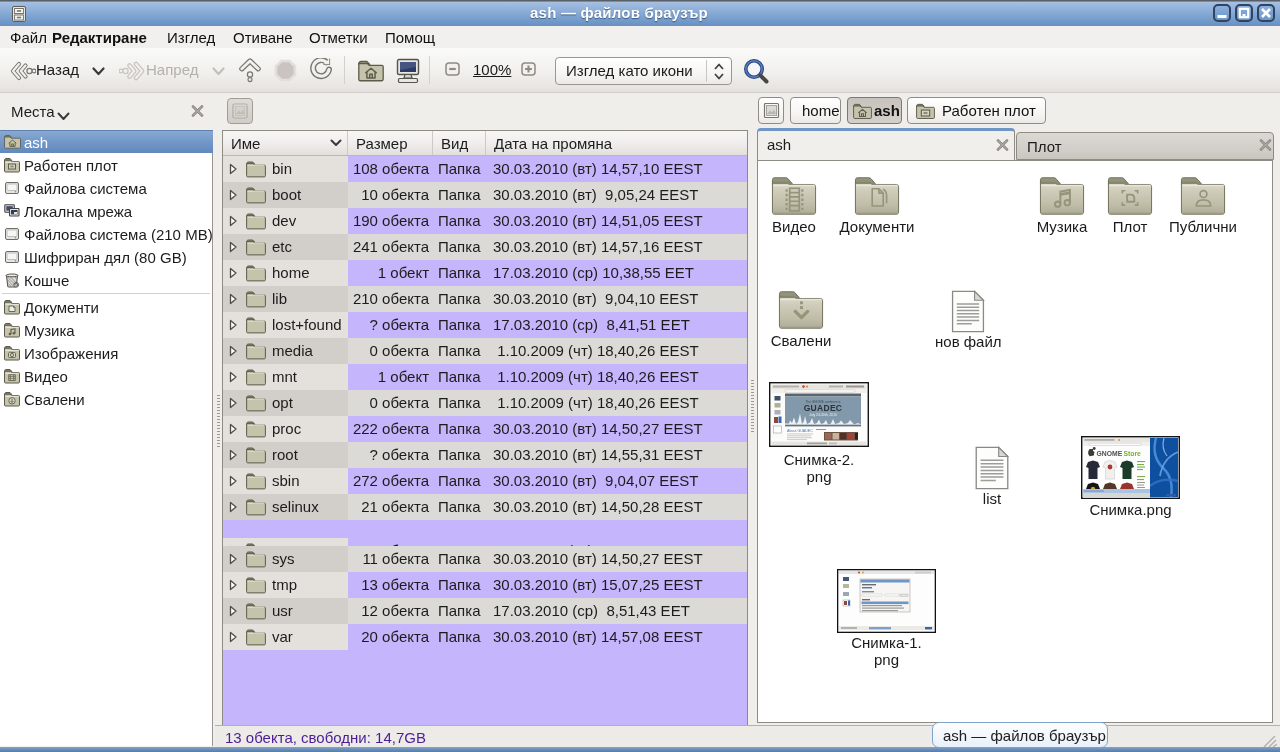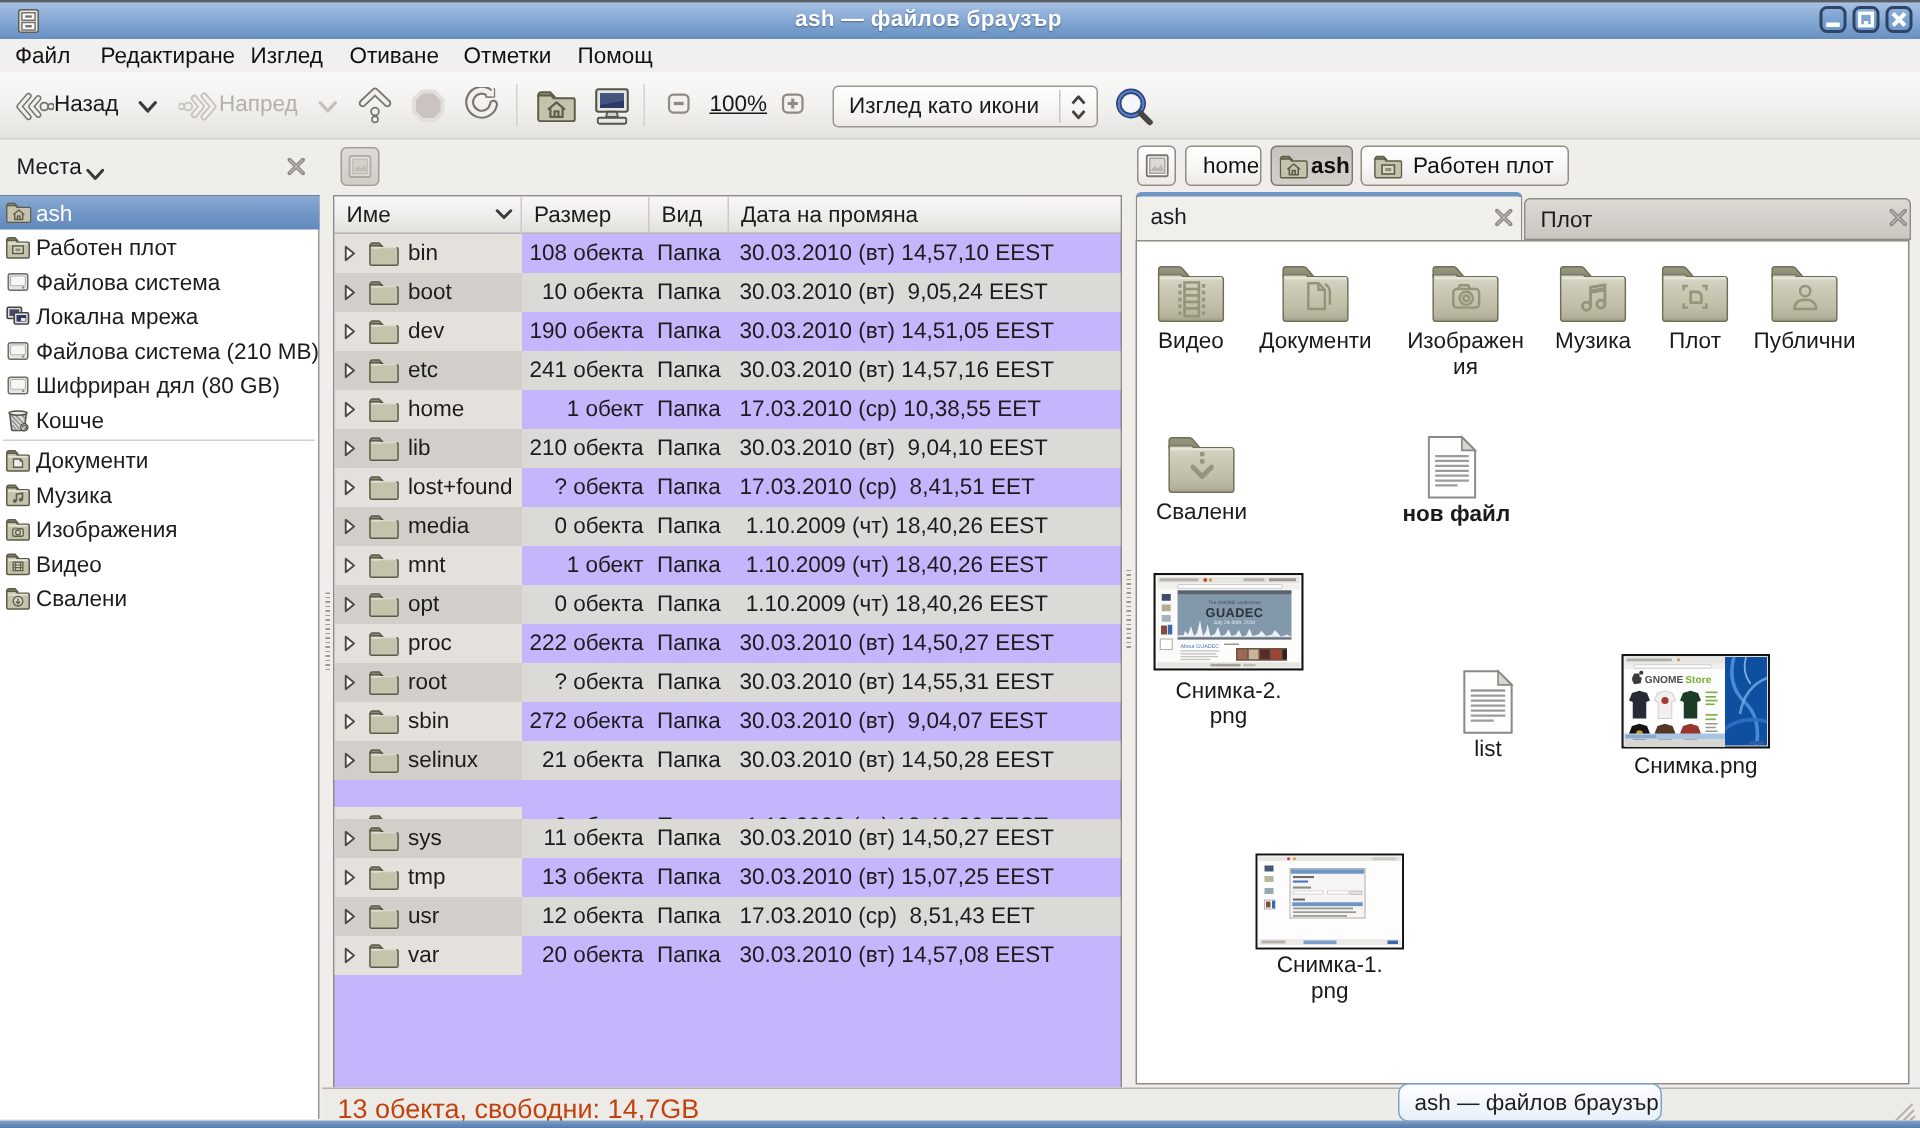--- a/index.html
+++ b/index.html
@@ -70,21 +70,21 @@
 #tab-inact { position:absolute; left:259px; top:4px; width:258px; height:28px;
   background:linear-gradient(180deg,#dcd9d5 0%,#d0cdc8 70%,#c9c6c0 100%);
   border:1px solid #8e8a84; border-radius:4px 4px 0 0; }
 .tablbl { position:absolute; top:5px; font-size:15px; color:#1c1c1c; }
 #iconview { left:757px; top:160px; width:516px; height:563px; background:#fff; border:1px solid #8e8a84; }
 .icon { position:absolute; text-align:center; }
 .icon .cap { font-size:15px; color:#1a1a1a; line-height:17px; margin-top:-1px; }
 
 
 #statusbar { left:215px; top:725px; width:1065px; height:22px; background:#edebe8; border-top:1px solid #b4b0aa; }
-#status-left { position:absolute; left:10px; top:3px; font-size:18px; color:#c2410c; }
+#status-left { position:absolute; left:10px; top:3px; font-size:15px; color:#4c1d95; }
 #tooltip { left:932px; top:722px; width:176px; height:26px; background:linear-gradient(180deg,#fdfefe 0%,#e8f0fa 100%);
   border:1px solid #7ea4cd; border-radius:7px; }
 #tooltip span { position:absolute; left:10px; top:4px; font-size:15px; color:#202020; white-space:nowrap; }
 #bottomedge { left:0; top:747px; width:1280px; height:5px;
   background:linear-gradient(180deg,#88a5c8 0%,#6d91bc 40%,#587caa 100%); }
 </style>
 </head>
 <body>
 
 <svg width="0" height="0" style="position:absolute">
@@ -141,21 +141,21 @@
     </svg>
 </div>
 <div class="abs winbtn" style="left:1257px;">
   <svg width="14" height="14" viewBox="0 0 14 14">
       <path d="M3 3 L11 11 M11 3 L3 11" stroke="#fff" stroke-width="2.6"></path>
     </svg>
 </div>
 
 <div class="abs" id="menubar">
   <span style="left:10px;">Файл</span>
-  <span style="left:67px;">Редактиране</span>
+  <span style="left:52px;font-weight:bold;">Редактиране</span>
   <span style="left:167px;">Изглед</span>
   <span style="left:233px;">Отиване</span>
   <span style="left:309px;">Отметки</span>
   <span style="left:385px;">Помощ</span>
 </div>
 
 <div class="abs" id="toolbar">
 
   <svg class="abs" style="left:10px;top:13px;" width="26" height="20" viewBox="0 0 26 20">
     <g fill="none" stroke="#77756e" stroke-width="4.2" stroke-linecap="round" stroke-linejoin="round">
@@ -722,32 +722,20 @@
     <svg width="46" height="41" viewBox="0 0 48 42">
         <use href="#foldL"></use>
       <g fill="none" stroke="#96947b" stroke-width="1.7" stroke-linejoin="round">
           <path d="M19,14 L26,14 L30.5,18.5 L30.5,32 L19,32 Z"></path>
           <path d="M26,14 L26,18.5 L30.5,18.5"></path>
           <path d="M30.5,14.5 Q34,16.5 34,21 L34,29"></path>
         </g>
     </svg>
     <div class="cap">Документи</div>
   </div>
-  <div class="icon" style="left:172px;top:14px;width:94px;">
-    <svg width="46" height="41" viewBox="0 0 48 42">
-        <use href="#foldL"></use>
-      <g fill="none" stroke="#96947b" stroke-width="1.7">
-          <rect x="15.5" y="18" width="18" height="13" rx="2.5"></rect>
-          <circle cx="24.5" cy="24.5" r="4.6"></circle>
-          <circle cx="24.5" cy="24.5" r="2"></circle>
-          <path d="M19,18 L20,15.5 L26,15.5 L27,18"></path>
-        </g>
-    </svg>
-    <div class="cap">Изображен<br>ия</div>
-  </div>
   <div class="icon" style="left:274px;top:14px;width:60px;">
     <svg width="46" height="41" viewBox="0 0 48 42">
         <use href="#foldL"></use>
       <g fill="none" stroke="#96947b" stroke-width="2">
           <circle cx="19.5" cy="30" r="2.8"></circle>
           <circle cx="29.5" cy="28.5" r="2.8"></circle>
           <path d="M22.3,30 L22.3,16.8 L32.3,15.2 L32.3,28.5"></path>
           <path d="M22.3,19.8 L32.3,18.2" stroke-width="3"></path>
         </g>
     </svg>
@@ -778,21 +766,21 @@
     <svg width="46" height="41" viewBox="0 0 48 42">
         <use href="#foldL"></use>
       <g fill="#96947b">
           <rect x="23" y="12.5" width="3" height="3"></rect>
           <rect x="23" y="17.5" width="3" height="3"></rect>
         </g>
       <path d="M18,23 L24.5,29.5 L31,23" fill="none" stroke="#96947b" stroke-width="3.4" stroke-linecap="round" stroke-linejoin="round"></path>
     </svg>
     <div class="cap">Свалени</div>
   </div>
-  <div class="icon" style="left:177px;top:128px;width:66px;font-weight:bold;">
+  <div class="icon" style="left:177px;top:128px;width:66px;">
     <svg width="36" height="43" viewBox="0 0 38 46" style="margin-top:1px;">
         <use href="#docIcon"></use>
       </svg>
     <div class="cap" style="white-space:nowrap;margin-top:-3px;">нов файл</div>
   </div>
 
   <div class="icon" style="left:11px;top:221px;width:100px;">
     <svg width="100" height="65" viewBox="0 0 100 65">
       <rect x="0.5" y="0.5" width="99" height="64" fill="#fcfcfb" stroke="#141414" stroke-width="1.8"></rect>
       <rect x="2.5" y="2.5" width="95" height="4.5" fill="#e7e5e2"></rect>

